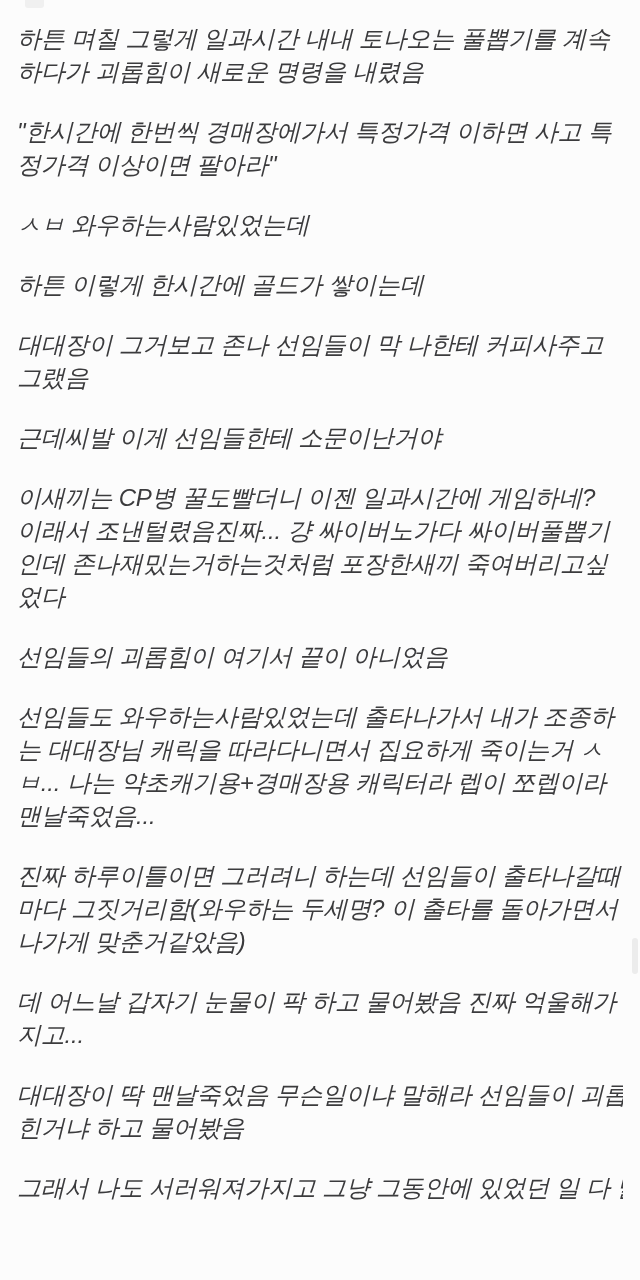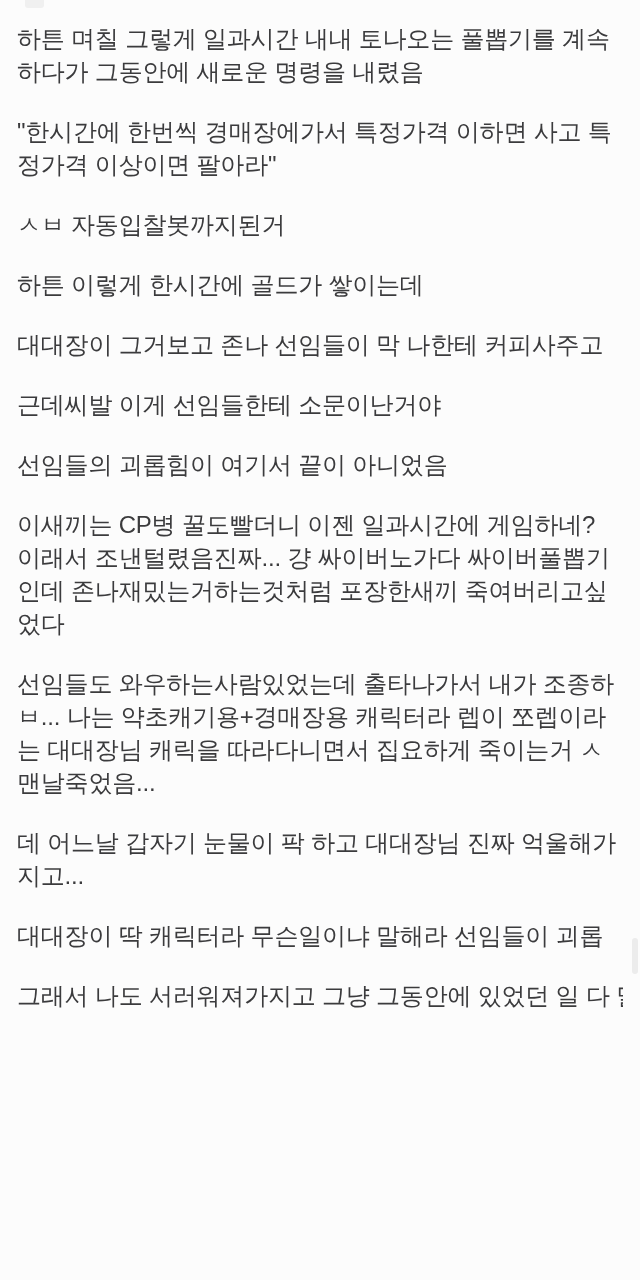--- a/index.html
+++ b/index.html
@@ -1,21 +1,21 @@
 <!DOCTYPE html>
 <html style="--bg: #fcfcfc; --text: #3b3b3d; --scrollbar: #ececec; --fragment: #f0f0f0;"><head>
 <meta charset="utf-8">
 <style>
   :root{
     --bg:#fcfcfc;
     --text:#3b3b3d;
     --scrollbar:#ececec;
     --fragment:#f0f0f0;
   }
-  *{margin:0;padding:0;box-sizing:border-box;}
+  *{margin:0;padding:0;box-sizing:border-box;font-style:italic;}
   html,body{
     width:640px;height:1280px;
     background:var(--bg);
     overflow:hidden;
     font-family:"Liberation Sans", sans-serif;
   }
   .page{
     position:relative;
     width:640px;height:1280px;
     overflow:hidden;
@@ -58,71 +58,78 @@
 <body>
 
 <div class="page">
 
   <div class="fragment-top"></div>
 
   <div class="content">
 
     <div class="para">
       <div class="ln">하튼 며칠 그렇게 일과시간 내내 토나오는 풀뽑기를 계속</div>
-      <div class="ln">하다가 그동안에 새로운 명령을 내렸음</div>
+      <div class="ln">하다가 괴롭힘이 새로운 명령을 내렸음</div>
     </div>
 
     <div class="para">
       <div class="ln">"한시간에 한번씩 경매장에가서 특정가격 이하면 사고 특</div>
       <div class="ln">정가격 이상이면 팔아라"</div>
     </div>
 
     <div class="para">
-      <div class="ln">ㅅㅂ 자동입찰봇까지된거</div>
+      <div class="ln">ㅅㅂ 와우하는사람있었는데</div>
     </div>
 
     <div class="para">
       <div class="ln">하튼 이렇게 한시간에 골드가 쌓이는데</div>
     </div>
 
     <div class="para">
       <div class="ln">대대장이 그거보고 존나 선임들이 막 나한테 커피사주고</div>
+      <div class="ln">그랬음</div>
     </div>
 
     <div class="para">
       <div class="ln">근데씨발 이게 선임들한테 소문이난거야</div>
-    </div>
-
-    <div class="para">
-      <div class="ln">선임들의 괴롭힘이 여기서 끝이 아니었음</div>
     </div>
 
     <div class="para">
       <div class="ln">이새끼는 CP병 꿀도빨더니 이젠 일과시간에 게임하네?</div>
       <div class="ln">이래서 조낸털렸음진짜... 걍 싸이버노가다 싸이버풀뽑기</div>
       <div class="ln">인데 존나재밌는거하는것처럼 포장한새끼 죽여버리고싶</div>
       <div class="ln">었다</div>
     </div>
 
     <div class="para">
+      <div class="ln">선임들의 괴롭힘이 여기서 끝이 아니었음</div>
+    </div>
+
+    <div class="para">
       <div class="ln">선임들도 와우하는사람있었는데 출타나가서 내가 조종하</div>
+      <div class="ln">는 대대장님 캐릭을 따라다니면서 집요하게 죽이는거 ㅅ</div>
       <div class="ln">ㅂ... 나는 약초캐기용+경매장용 캐릭터라 렙이 쪼렙이라</div>
-      <div class="ln">는 대대장님 캐릭을 따라다니면서 집요하게 죽이는거 ㅅ</div>
       <div class="ln">맨날죽었음...</div>
     </div>
 
+    <div class="para">
+      <div class="ln">진짜 하루이틀이면 그러려니 하는데 선임들이 출타나갈때</div>
+      <div class="ln">마다 그짓거리함(와우하는 두세명? 이 출타를 돌아가면서</div>
+      <div class="ln">나가게 맞춘거같았음)</div>
+    </div>
 
     <div class="para">
-      <div class="ln">데 어느날 갑자기 눈물이 팍 하고 대대장님 진짜 억울해가</div>
+      <div class="ln">데 어느날 갑자기 눈물이 팍 하고 물어봤음 진짜 억울해가</div>
       <div class="ln">지고...</div>
     </div>
 
 
     <div class="para">
-      <div class="ln">대대장이 딱 캐릭터라 무슨일이냐 말해라 선임들이 괴롭</div>
+      <div class="ln">대대장이 딱 맨날죽었음 무슨일이냐 말해라 선임들이 괴롭</div>
+      <div class="ln">힌거냐 하고 물어봤음</div>
     </div>
 
     <div class="para">
       <div class="ln">그래서 나도 서러워져가지고 그냥 그동안에 있었던 일 다 말</div>
     </div>
 
   </div>
 
   <div class="scrollbar-thumb"></div>
 

